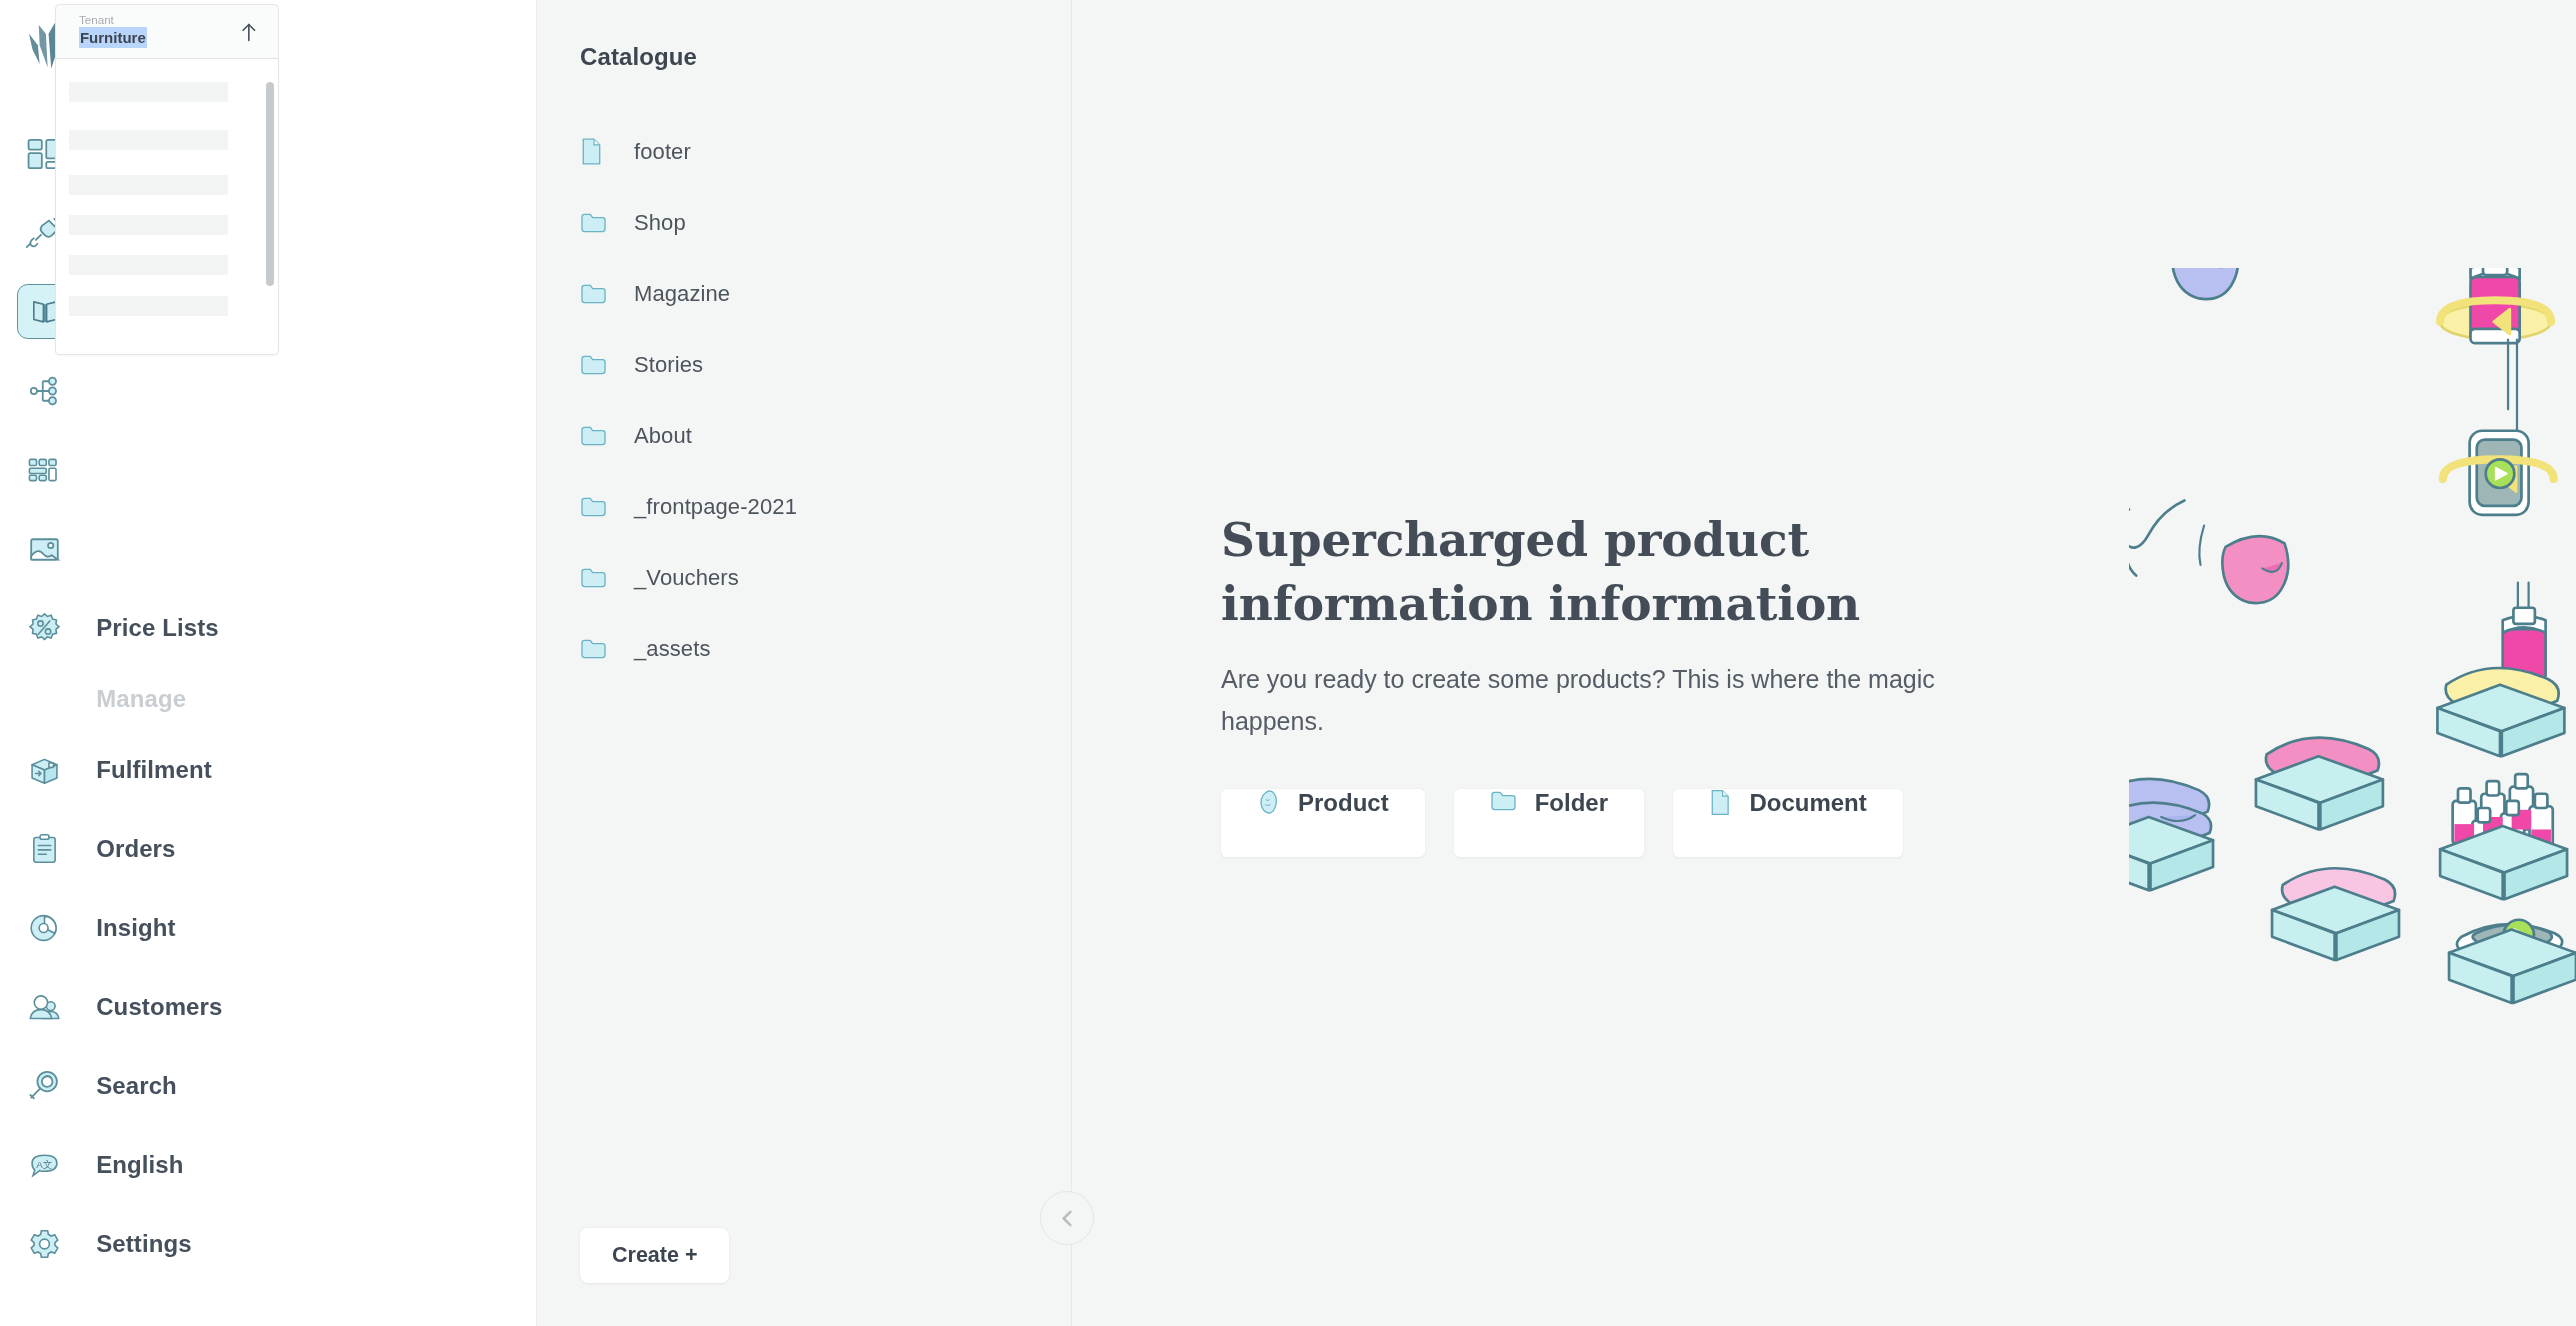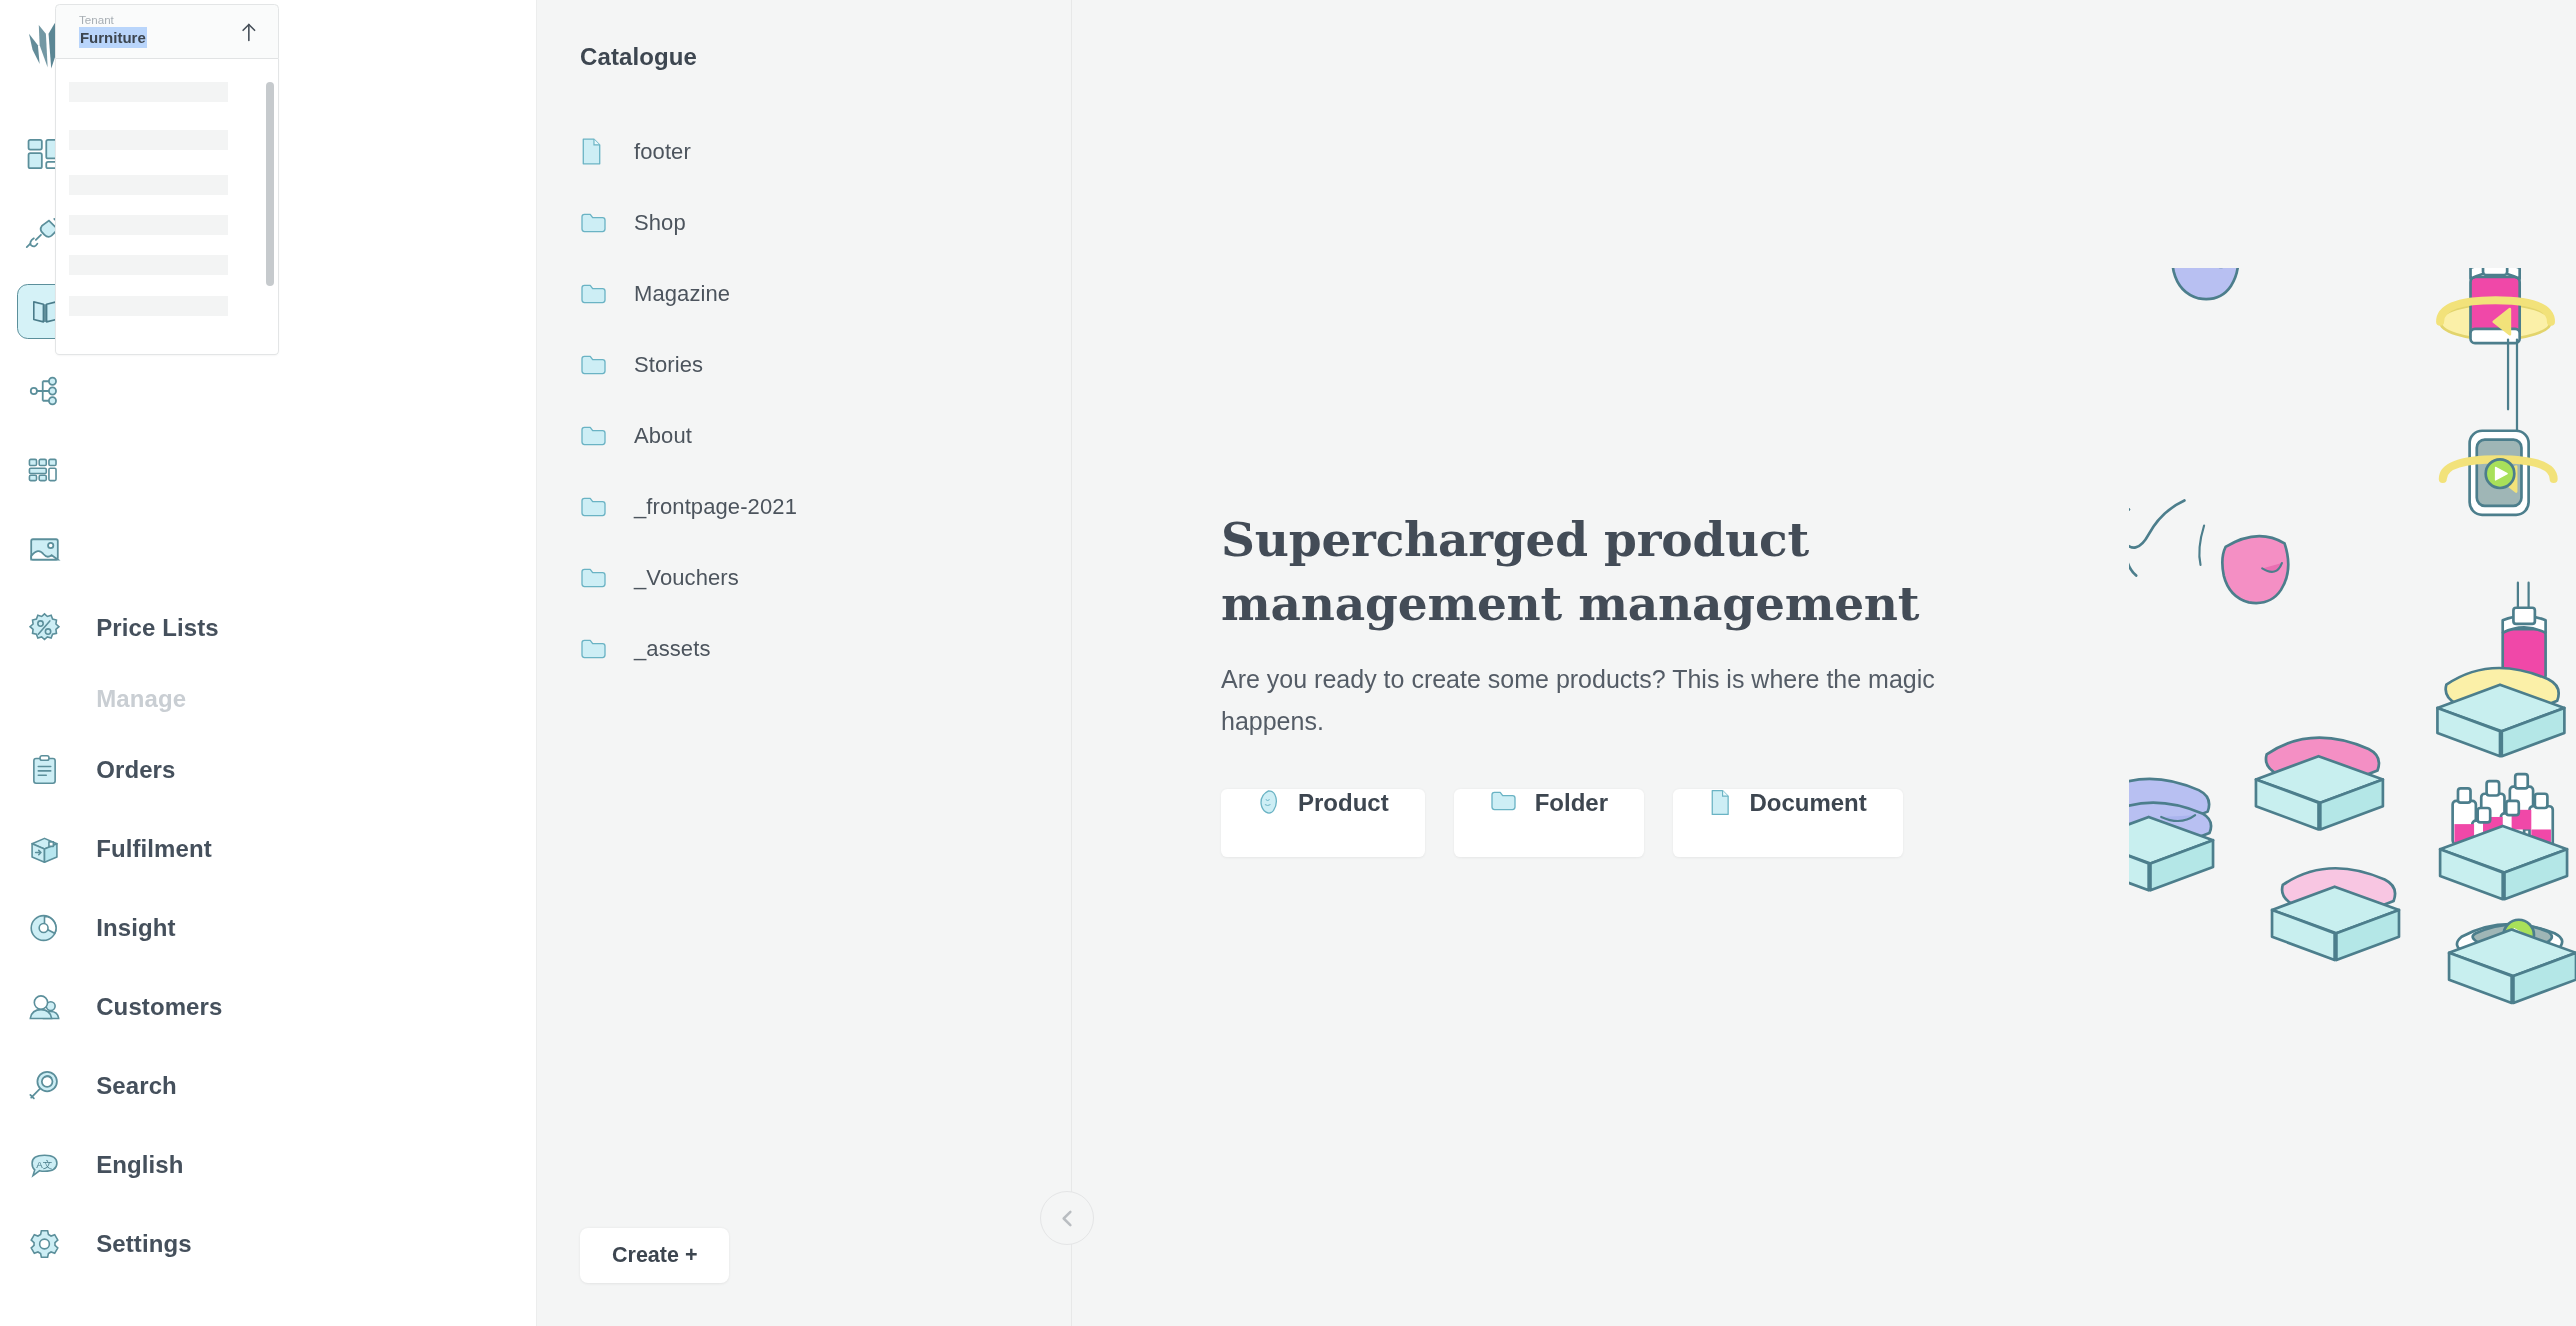--- a/index.html
+++ b/index.html
@@ -245,47 +245,47 @@
       </div>
 
       <div class="rail-item" style="height:63px">
         <div class="rail-ico"></div>
         <div class="rail-label muted">Manage</div>
       </div>
 
       <div class="rail-item">
         <div class="rail-ico">
           <svg viewBox="0 0 44 40" width="39" height="36">
+            <g stroke="#5b8f9b" stroke-width="1.8" fill="#cdeef5" stroke-linejoin="round">
+              <path d="M8 14 L22 8 L36 14 L22 20 Z"></path>
+              <path d="M8 14 V29 L22 35 V20 Z"></path>
+              <path d="M36 14 V29 L22 35 V20 Z" fill="#b7e6ef"></path>
+              <rect x="27" y="12" width="5" height="5" fill="#fff"></rect>
+              <path d="M12 24 h6 m-2.5-2.5 L18 24 l-2.5 2.5" fill="none" stroke-linecap="round"></path>
+            </g>
+          </svg>
+        </div>
+        <div class="rail-label">Fulfilment</div>
+      </div>
+
+      <div class="rail-item">
+        <div class="rail-ico">
+          <svg viewBox="0 0 44 40" width="39" height="36">
             <g stroke="#5b8f9b" stroke-width="1.8" fill="#cdeef5">
               <rect x="10" y="7" width="24" height="28" rx="2.5"></rect>
               <rect x="17" y="4" width="10" height="5" rx="2" fill="#fff"></rect>
               <g stroke-linecap="round" fill="none">
                 <path d="M15 16 H29"></path>
                   <path d="M15 21 H29"></path>
                   <path d="M15 26 H24"></path>
               </g>
             </g>
           </svg>
         </div>
         <div class="rail-label">Orders</div>
-      </div>
-
-      <div class="rail-item">
-        <div class="rail-ico">
-          <svg viewBox="0 0 44 40" width="39" height="36">
-            <g stroke="#5b8f9b" stroke-width="1.8" fill="#cdeef5" stroke-linejoin="round">
-              <path d="M8 14 L22 8 L36 14 L22 20 Z"></path>
-              <path d="M8 14 V29 L22 35 V20 Z"></path>
-              <path d="M36 14 V29 L22 35 V20 Z" fill="#b7e6ef"></path>
-              <rect x="27" y="12" width="5" height="5" fill="#fff"></rect>
-              <path d="M12 24 h6 m-2.5-2.5 L18 24 l-2.5 2.5" fill="none" stroke-linecap="round"></path>
-            </g>
-          </svg>
-        </div>
-        <div class="rail-label">Fulfilment</div>
       </div>
 
       <div class="rail-item">
         <div class="rail-ico">
           <svg viewBox="0 0 44 40" width="39" height="36">
             <g stroke="#5b8f9b" stroke-width="1.8">
               <circle cx="21" cy="20" r="14" fill="#cdeef5"></circle>
               <path d="M22 20 L22 7 A13 13 0 0 1 33.5 26 Z" fill="#fff"></path>
               <circle cx="21" cy="20" r="5" fill="#fff"></circle>
             </g>
@@ -461,21 +461,21 @@
     <svg viewBox="0 0 24 24" width="23" height="23">
       <path d="M15 5 L8 12 L15 19" fill="none" stroke="#b9bdc1" stroke-width="2.6" stroke-linecap="round" stroke-linejoin="round"></path>
     </svg>
   </div>
 
   <div class="main">
 
     <div class="hero">
       <h1>
         <span>Supercharged product</span><br>
-        <span>management management</span>
+        <span>information information</span>
       </h1>
       <p>Are you ready to create some products? This is where the magic happens.</p>
 
       <div class="hero-actions">
 
         <button class="hero-btn">
           <span>
             <svg viewBox="0 0 28 30" width="23" height="25">
               <path d="M14 2 q7 0 9 8 q2 9-3 16 q-4 5-9 2 q-5-3-6-10 q-1-11 9-16 Z" fill="#cdeef5" stroke="#6ab3c4" stroke-width="1.6"></path>
               <path d="M11 13 q2 2 4 0" fill="none" stroke="#6ab3c4" stroke-width="1.2" stroke-linecap="round"></path>

